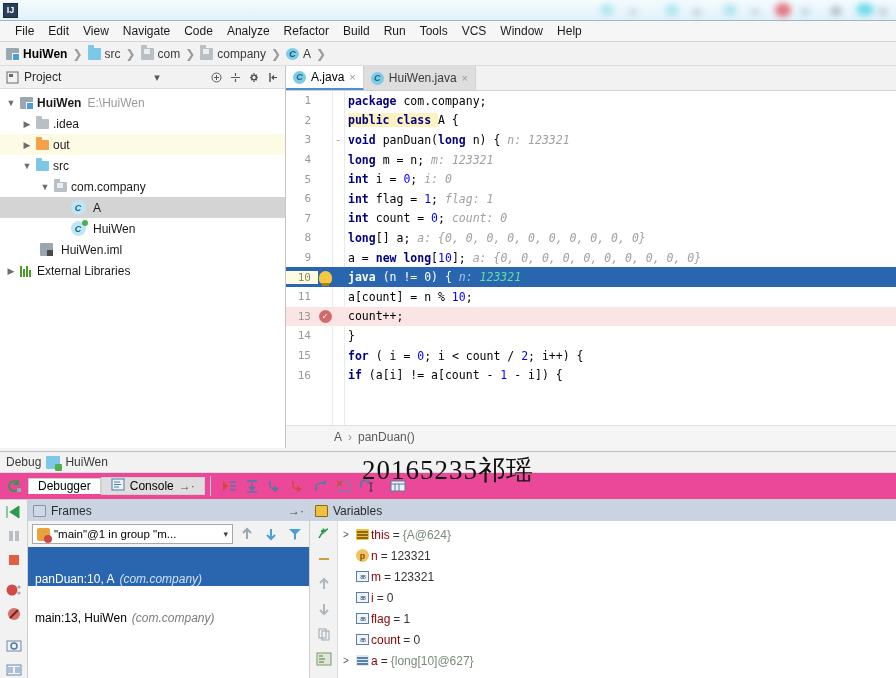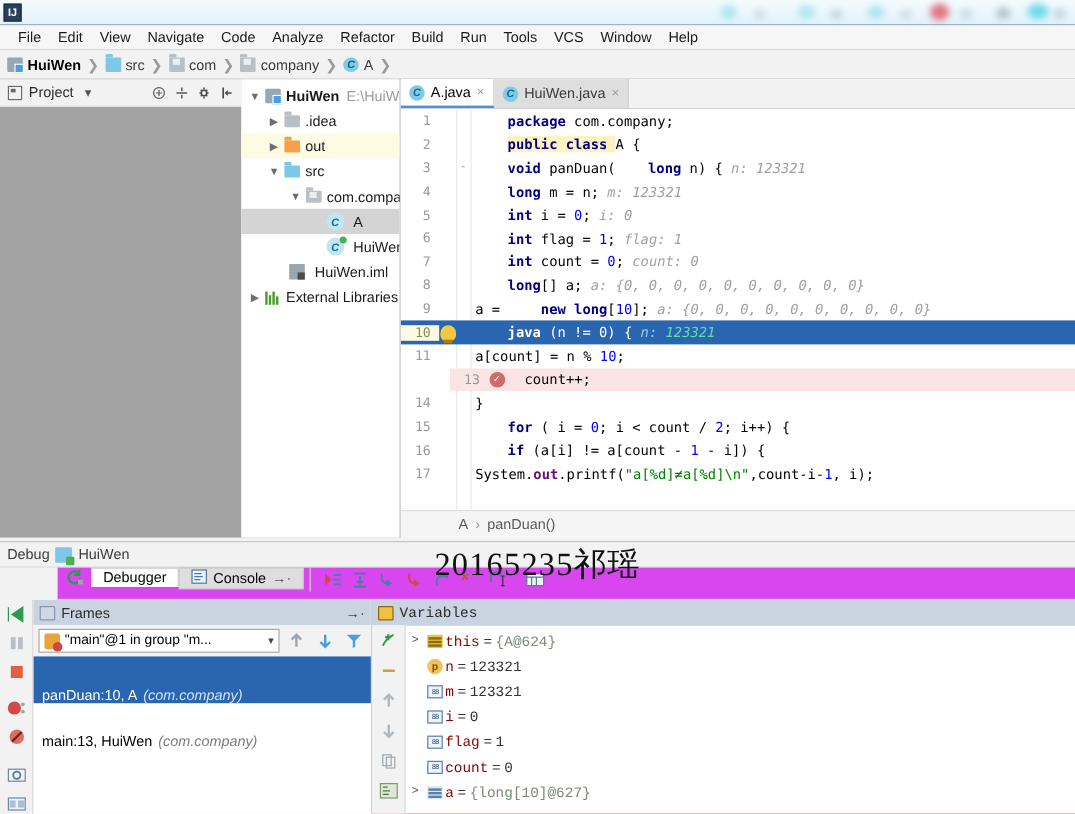--- a/index.html
+++ b/index.html
@@ -61,21 +61,21 @@
   .cls-ico {
     width: 13px; height: 13px; border-radius: 50%;
     background: #7ecbe8; color: #1b5a74; font-size: 9px; font-weight: bold;
     display:flex; align-items:center; justify-content:center; font-style: italic;
   }
 
   
   .main { display: flex; height: 382px; }
 
   
-  .projpanel { width: 334px; background: #a3a3a3; border-right: 1px solid #c4c4c4; display: flex; flex-direction: row; }
+  .projpanel { width: 286px; background: #a3a3a3; border-right: 1px solid #c4c4c4; display: flex; flex-direction: column; }
   .proj-header {
     height: 23px; background: #f2f2f2; border-bottom: 1px solid #dcdcdc;
     display: flex; align-items: center; padding: 0 5px; gap: 5px;
   }
   .proj-header .ph-title { font-size: 12px; color: #2b2b2b; flex: 1; }
   .proj-header .ph-ico {
     width: 14px; height: 14px; display: flex; align-items:center; justify-content:center;
     font-size: 11px; color: #555;
   }
   .tree { flex: 1; overflow: hidden; padding-top: 3px; background: #fff; }
@@ -117,24 +117,24 @@
   .tab .tci { width: 13px;height:13px;border-radius:50%;background:#7ecbe8;color:#17688a;font-size:9px;font-weight:bold;font-style:italic;display:flex;align-items:center;justify-content:center;}
 
   .codearea { flex: 1; position: relative; overflow: hidden; background: #fff; font-family: "DejaVu Sans Mono", monospace; }
   .cline { height: 19.6px; display: flex; align-items: center; font-size: 11.5px; white-space: nowrap; position: relative; }
   .gut { width: 32px; text-align: right; padding-right: 7px; color: #999; font-size: 11px; flex: none; font-family: "DejaVu Sans Mono", monospace; }
   .foldcol { width: 12px; flex: none; text-align:center; color:#9a9a9a; font-size:10px; }
   .markcol { width: 14px; flex: none; display:flex; align-items:center; justify-content:center;}
   .ctext { padding-left: 4px; }
   .cline.cur { background: #2a65b0; }
   .cline.cur .gut { background:#fdfbe4; color:#8a8a5a; }
-  .cline.bp { background: #fbe4e4; margin-left: 41px; }
+  .cline.bp { background: #fbe4e4; }
   .vline { position:absolute; top:0; bottom:0; width:1px; background:#eaeaea; }
 
-  .kw { color: #000080; font-weight: bold; margin-left: 27px; }
+  .kw { color: #000080; font-weight: bold; }
   .num { color: #0000ff; }
   .str { color: #008000; }
   .fld { color: #660e7a; font-weight: bold; }
   .plain { color: #000; }
   .hint { color: #a0a0a0; font-style: italic; }
   .hintv { color: #a0a0a0; font-style: italic; }
   .cur .plain, .cur .kw, .cur .num { color: #fff; }
   .cur .kw { font-weight: bold; }
   .cur .hint { color: #9ecbe8; }
   .cur .hintv { color: #5ee0a0; }
@@ -145,21 +145,21 @@
   .bpdot { width:13px;height:13px;border-radius:50%;background:#d06b6b; display:flex;align-items:center;justify-content:center;color:#fff;font-size:9px;}
 
   .ed-crumb { height: 23px; background: #f5f5f5; border-top: 1px solid #e0e0e0; display:flex; align-items:center; padding-left: 48px; gap: 6px; font-size: 12px; color: #5a5a5a; }
 
   
   .debugwrap { position: absolute; left: 0; right: 0; bottom: 0; top: 451px; background: #f2f2f2; border-top: 1px solid #bcbcbc; }
   .dbg-title { height: 21px; display:flex; align-items:center; gap:5px; padding-left: 6px; font-size:12px; color:#3b3b3b; border-bottom: 1px solid #dcdcdc; background:#f2f2f2;}
   .dbg-title .dt-ico { width:14px;height:13px;background:#7ec7e8;border-radius:1px;position:relative;}
   .dbg-title .dt-ico::after{content:'';position:absolute;right:-2px;bottom:-2px;width:7px;height:7px;background:#4caf50;border-radius:1px;}
 
-  .dbg-toolbar { height: 27px; display: flex; align-items: flex-start; background:#d946ef; border-bottom:1px solid #cfcfcf;margin-left:48px;}
+  .dbg-toolbar { height: 27px; display: flex; align-items: center; background:#ec4899; border-bottom:1px solid #cfcfcf;}
   .dbg-restart { width: 28px; display:flex;align-items:center;justify-content:center;}
   .dtab { display:flex;align-items:center;gap:5px;padding:0 9px;font-size:12px;border:1px solid transparent;}
   .dtab.active { background:#fff;border-color:#cfcfcf;border-bottom-color:#fff;}
   .dtab.inactive { background:#dedede;border-color:#cfcfcf;}
   .dbg-icons { display:flex; align-items:center; gap:3px; padding-left:8px; border-left:1px solid #cfcfcf; margin-left:5px;}
   .dbtn { width:20px;height:20px;display:flex;align-items:center;justify-content:center;}
 
   .dbg-body { display: flex; height: 179px; }
   .dbg-left-rail { width: 28px; background:#f2f2f2; border-right:1px solid #cfcfcf; display:flex;flex-direction:column;align-items:center;padding-top:3px;gap:6px;}
   .rail-btn { width:22px;height:20px;display:flex;align-items:center;justify-content:center;}
@@ -170,21 +170,21 @@
   .frames-combo-row { display:flex; align-items:center; gap:4px; padding: 3px 4px; background:#f2f2f2;}
   .combo { flex:1; height:20px; background:#ffffff; border:1px solid #a8a8a8; display:flex;align-items:center;gap:4px;padding:0 4px;font-size:11.5px;}
   .combo .cthread { width:13px;height:13px;border-radius:2px;background:#e8a33d;position:relative;}
   .combo .cthread::after{content:'';position:absolute;right:-2px;bottom:-2px;width:8px;height:8px;border-radius:50%;background:#d04545;}
   .frame-list { flex:1; background:#fff; }
   .frow { height:39px; display:flex;align-items:flex-end;padding-left:7px;font-size:12px;}
   .frow.sel { background:#2a65b0; color:#fff; }
   .frow .fit { font-style: italic; color:#7b7b7b; margin-left:5px; }
   .frow.sel .fit { color:#cfe2f5; }
 
-  .vars { flex:1; display:flex; flex-direction:column; background:#7f1d1d; min-width:0;font-family:Liberation Mono, monospace;}
+  .vars { flex:1; display:flex; flex-direction:column; background:#f0abfc; min-width:0;}
   .vars-body { flex:1; display:flex; background:#fff;}
   .vars-rail { width:28px; background:#f2f2f2; border-right:1px solid #dcdcdc; display:flex;flex-direction:column;align-items:center;padding-top:3px;gap:5px;}
   .vlist { flex:1; padding-top:3px; overflow:hidden;}
   .vrow { height:21px; display:flex;align-items:center;font-size:12px; white-space:nowrap;}
   .vrow .varrow { width:16px;text-align:center;color:#555;font-size:10px;flex:none;}
   .vrow .vico { width:17px;display:flex;align-items:center;justify-content:center;flex:none;}
   .vname { color:#8b0000; }
   .veq { color:#333; margin:0 3px; }
   .vval { color:#333; }
   .vval.ref { color:#7a8a7a; }
@@ -486,26 +486,20 @@
             <div class="markcol"></div>
             <div class="foldcol"></div>
             <div class="ctext"><span class="plain">        </span><span class="kw">for </span><span class="plain">( i = </span><span class="num">0</span><span class="plain">; i &lt; count / </span><span class="num">2</span><span class="plain">; i++) {</span></div>
           </div>
           <div class="cline">
             <div class="gut">16</div>
             <div class="markcol"></div>
             <div class="foldcol"></div>
             <div class="ctext"><span class="plain">            </span><span class="kw">if </span><span class="plain">(a[i] != a[count - </span><span class="num">1</span><span class="plain"> - i]) {</span></div>
           </div>
-          <div class="cline">
-            <div class="gut">17</div>
-            <div class="markcol"></div>
-            <div class="foldcol"></div>
-            <div class="ctext"><span class="plain">                System.</span><span class="fld">out</span><span class="plain">.printf(</span><span class="str">"a[%d]≠a[%d]\n"</span><span class="plain">,count-i-</span><span class="num">1</span><span class="plain">, i);</span></div>
-          </div>
         </div>
 
       <div class="ed-crumb">
         <span>A</span>
         <span style="color:#9b9b9b;">›</span>
         <span>panDuan()</span>
       </div>
     </div>
   </div>
 

